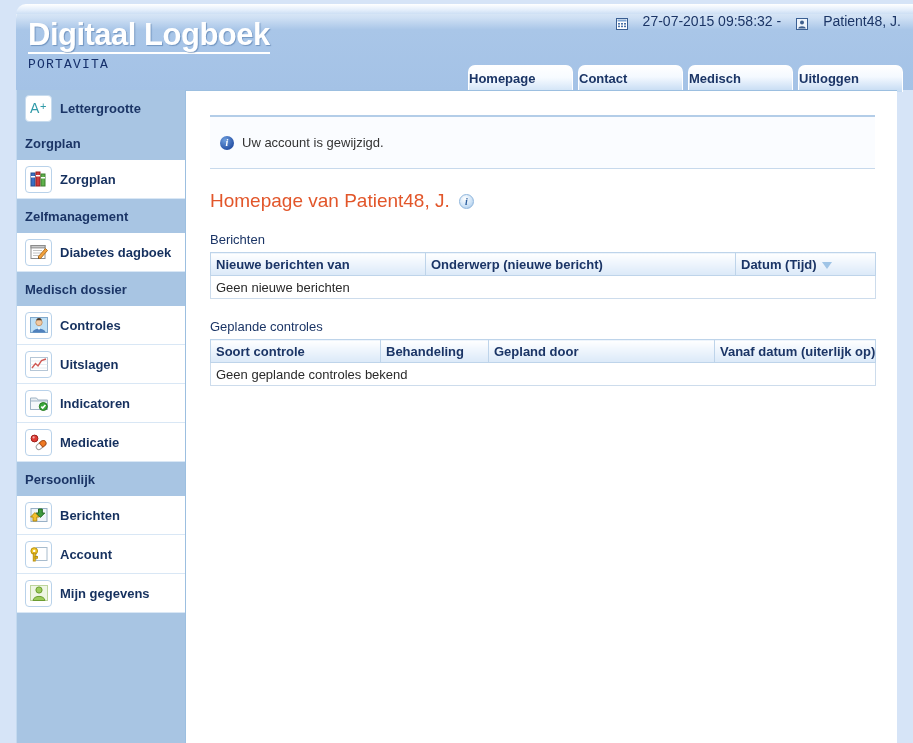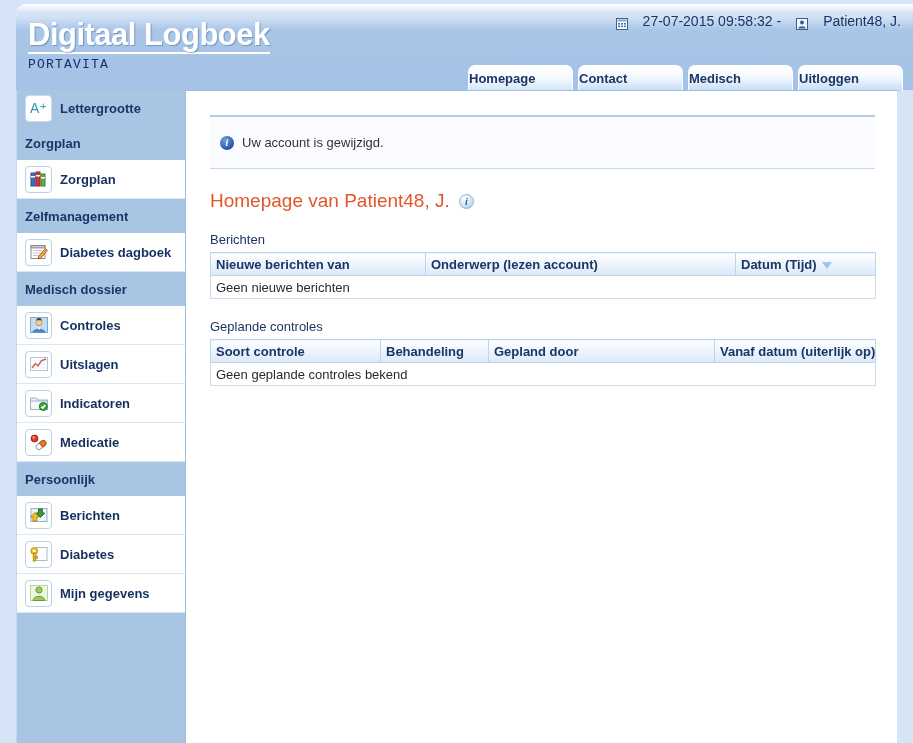--- a/index.html
+++ b/index.html
@@ -466,21 +466,21 @@
     <div class="side-item">
       <span class="icon-box">
         <svg width="20" height="18" viewBox="0 0 20 18">
           <rect x="7" y="2.5" width="11" height="13" fill="#ffffff" stroke="#a8bccd"></rect>
           <circle cx="5.2" cy="6" r="3.3" fill="#f4c92c" stroke="#b8900f"></circle>
           <circle cx="5.2" cy="6" r="1.2" fill="#ffffff"></circle>
           <rect x="4.3" y="8" width="1.9" height="8" fill="#f4c92c" stroke="#b8900f"></rect>
           <rect x="6" y="11.5" width="2.4" height="1.7" fill="#f4c92c" stroke="#b8900f"></rect>
         </svg>
       </span>
-      <span class="label">Diabetes</span>
+      <span class="label">Account</span>
     </div>
     <div class="side-item">
       <span class="icon-box">
         <svg width="20" height="18" viewBox="0 0 20 18">
           <rect x="1.5" y="1.5" width="17" height="15" fill="#eef6e4" stroke="#bcd59b"></rect>
           <circle cx="10" cy="6" r="3.1" fill="#9bcc5a" stroke="#6b9c31"></circle>
           <path d="M4 16.5 C4.7 11 15.3 11 16 16.5 Z" fill="#9bcc5a" stroke="#6b9c31"></path>
         </svg>
       </span>
       <span class="label">Mijn gegevens</span>
@@ -504,21 +504,21 @@
       <div class="section-caption">Berichten</div>
       <table class="grid">
         <colgroup>
           <col style="width:215px">
             <col style="width:310px">
             <col style="width:140px">
         </colgroup>
         <thead>
           <tr>
             <th><span>Nieuwe berichten van</span></th>
-            <th><span>Onderwerp (lezen account)</span></th>
+            <th><span>Onderwerp (nieuwe bericht)</span></th>
             <th><span>Datum (Tijd)</span><span class="sort-arrow"></span></th>
           </tr>
         </thead>
         <tbody>
           <tr>
             <td colspan="3">Geen nieuwe berichten</td>
           </tr>
         </tbody>
       </table>
 

